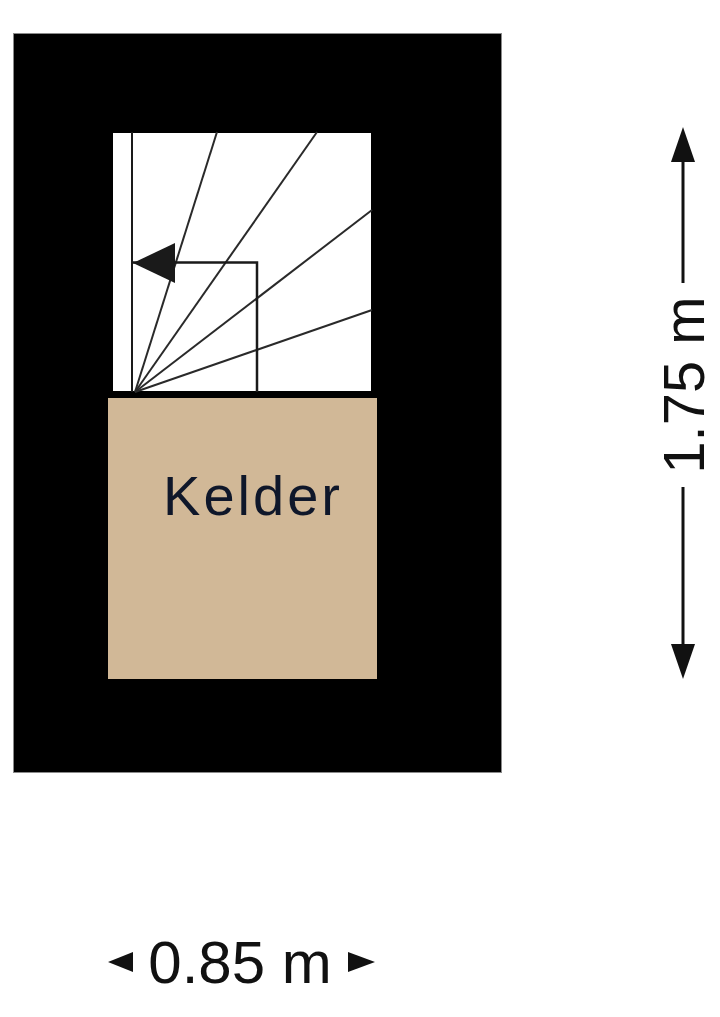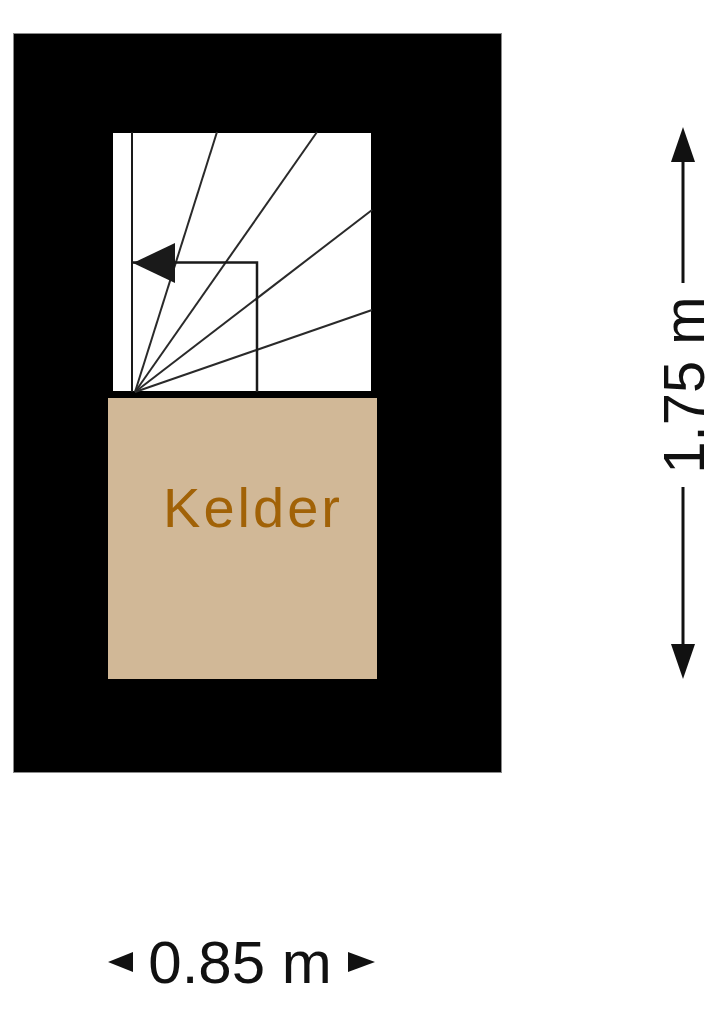--- a/index.html
+++ b/index.html
@@ -16,24 +16,24 @@
     background:#000000;
     border:1px solid #8a8a8a;
     box-sizing:border-box;
   }
   .stair-svg{position:absolute;left:110px;top:130px;}
   .room{
     position:absolute;left:108px;top:398px;width:269px;height:281px;
     background:#d1b897;
   }
   .room-label{
-    position:absolute;left:108px;top:480px;width:290px;
+    position:absolute;left:108px;top:468px;width:290px;
     text-align:center;
     font-size:56px;line-height:56px;letter-spacing:3px;
-    color:#a16207;
+    color:#0f172a;
   }
   .vdim-svg{position:absolute;left:647px;top:120px;}
   .hdim-svg{position:absolute;left:100px;top:930px;}
   .dim-text{
     font-family:"Liberation Sans", sans-serif;
     fill:#111111;
   }
 </style>
 </head>
 <body>

